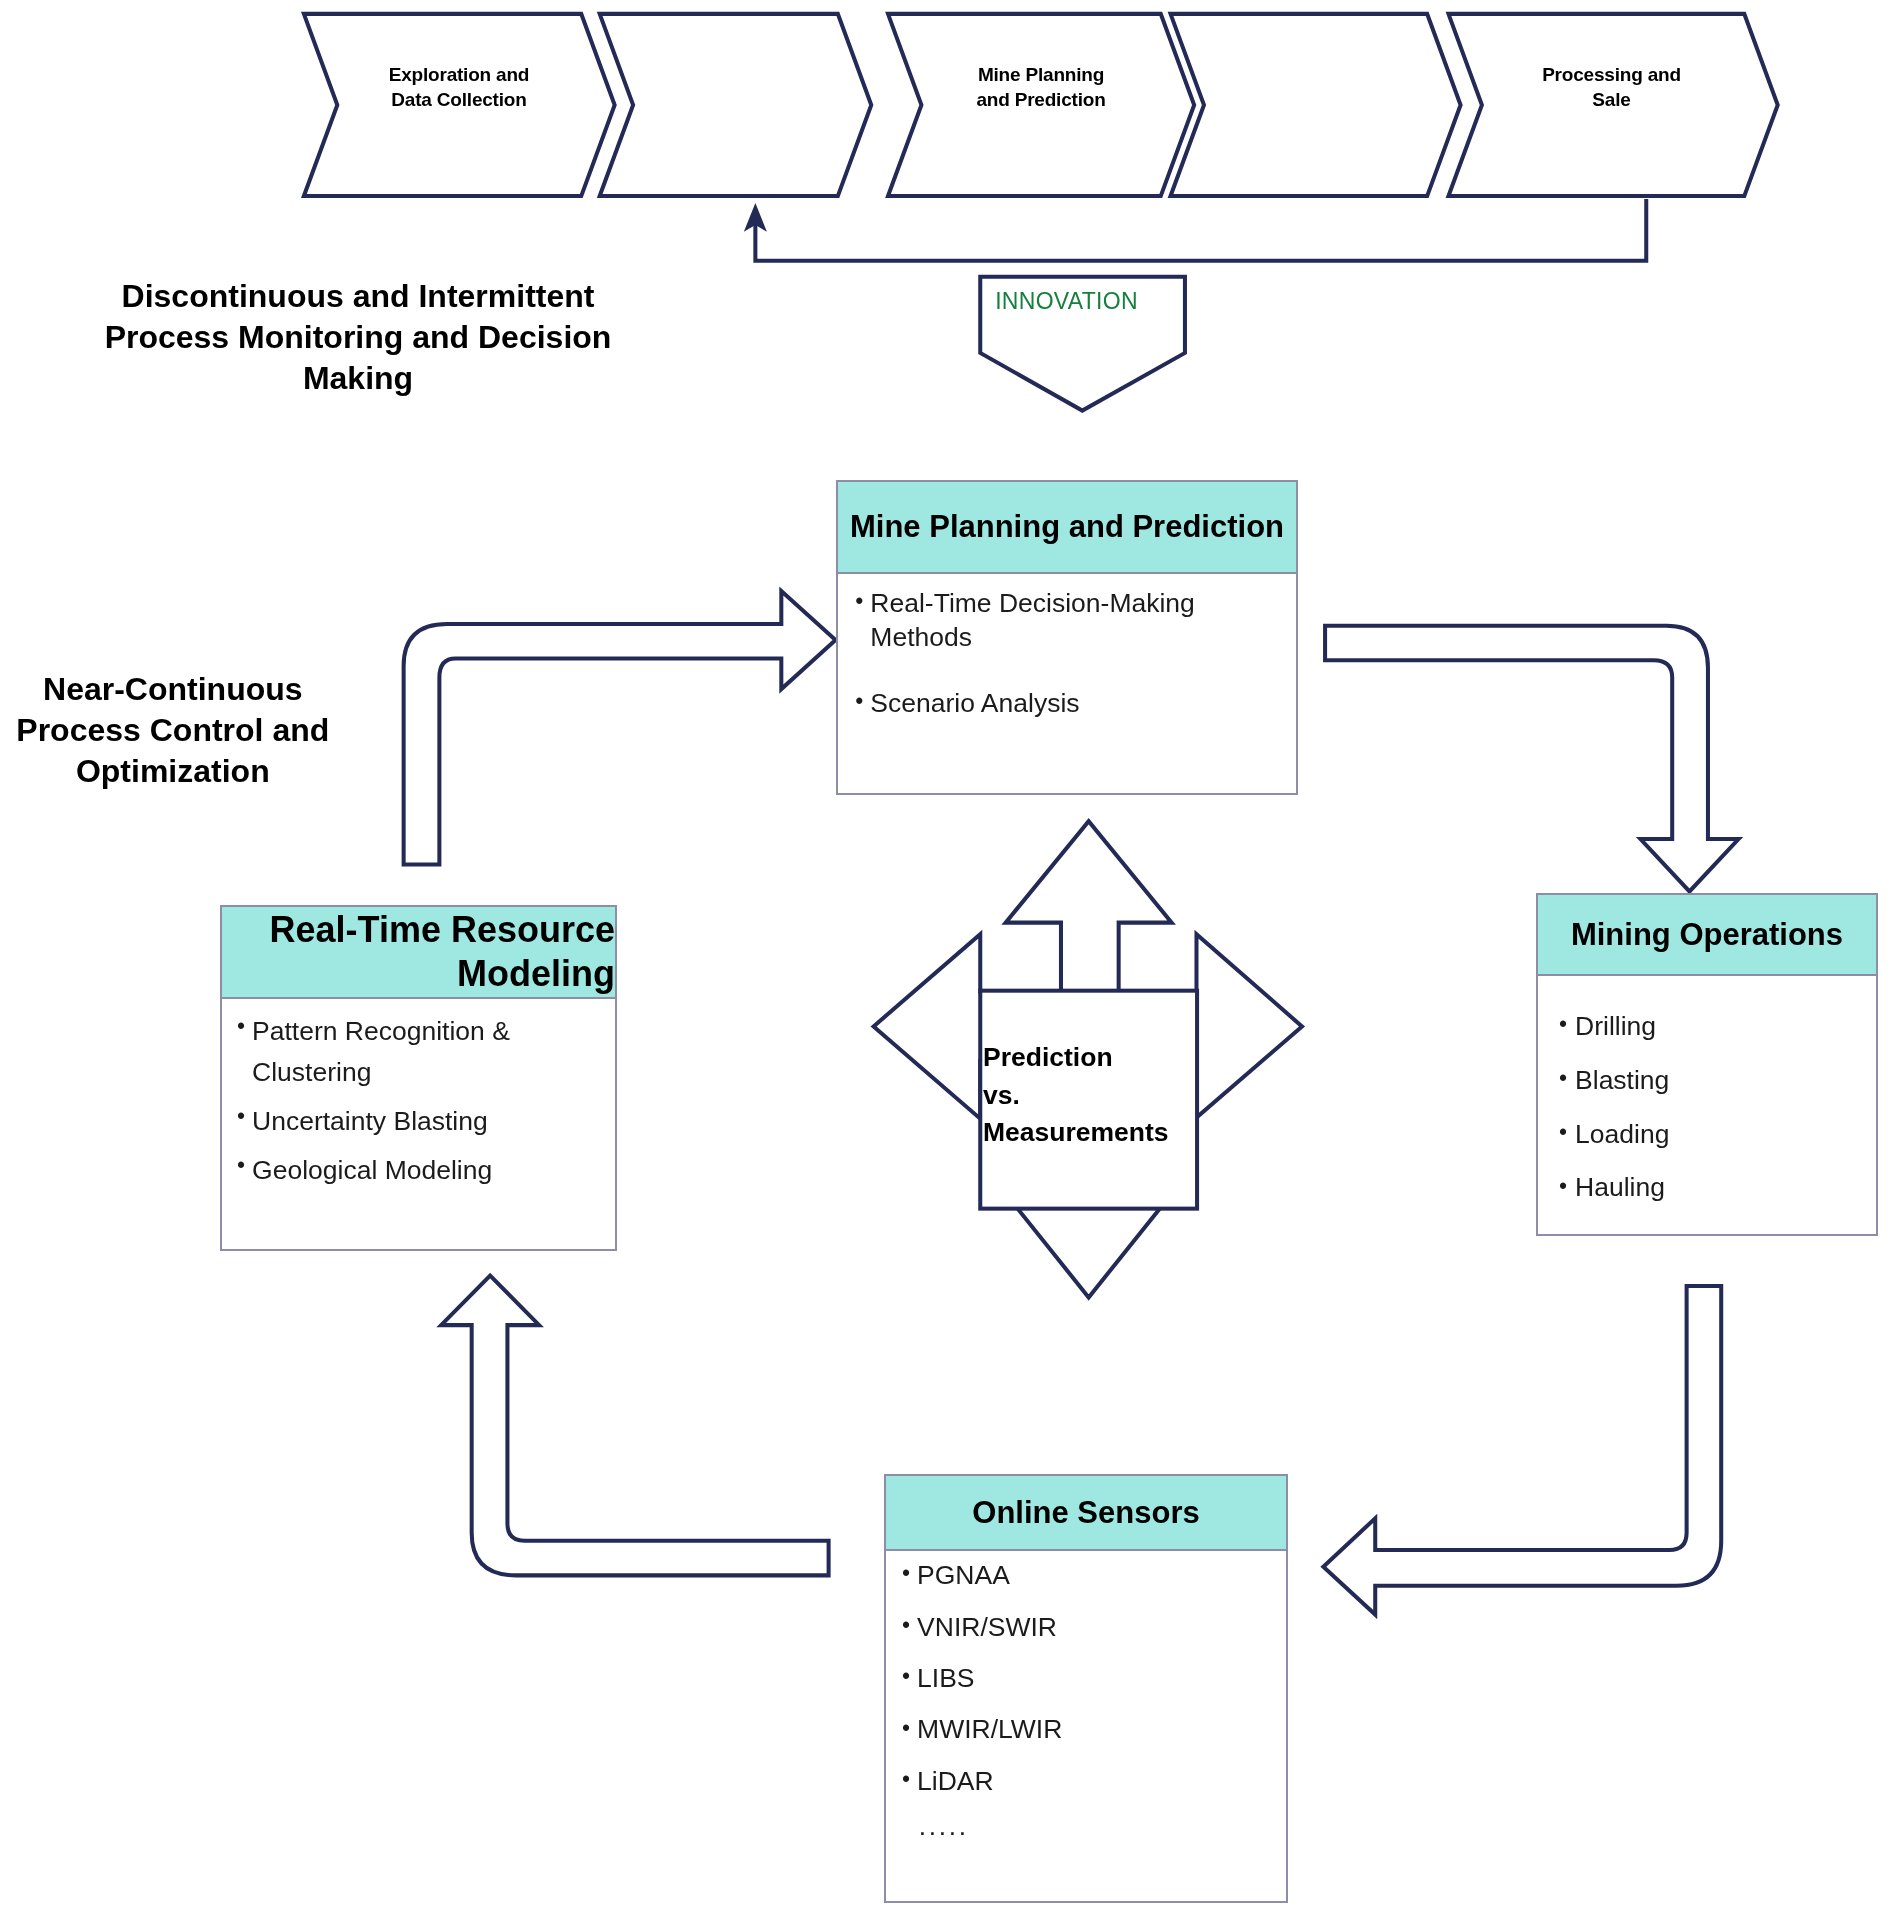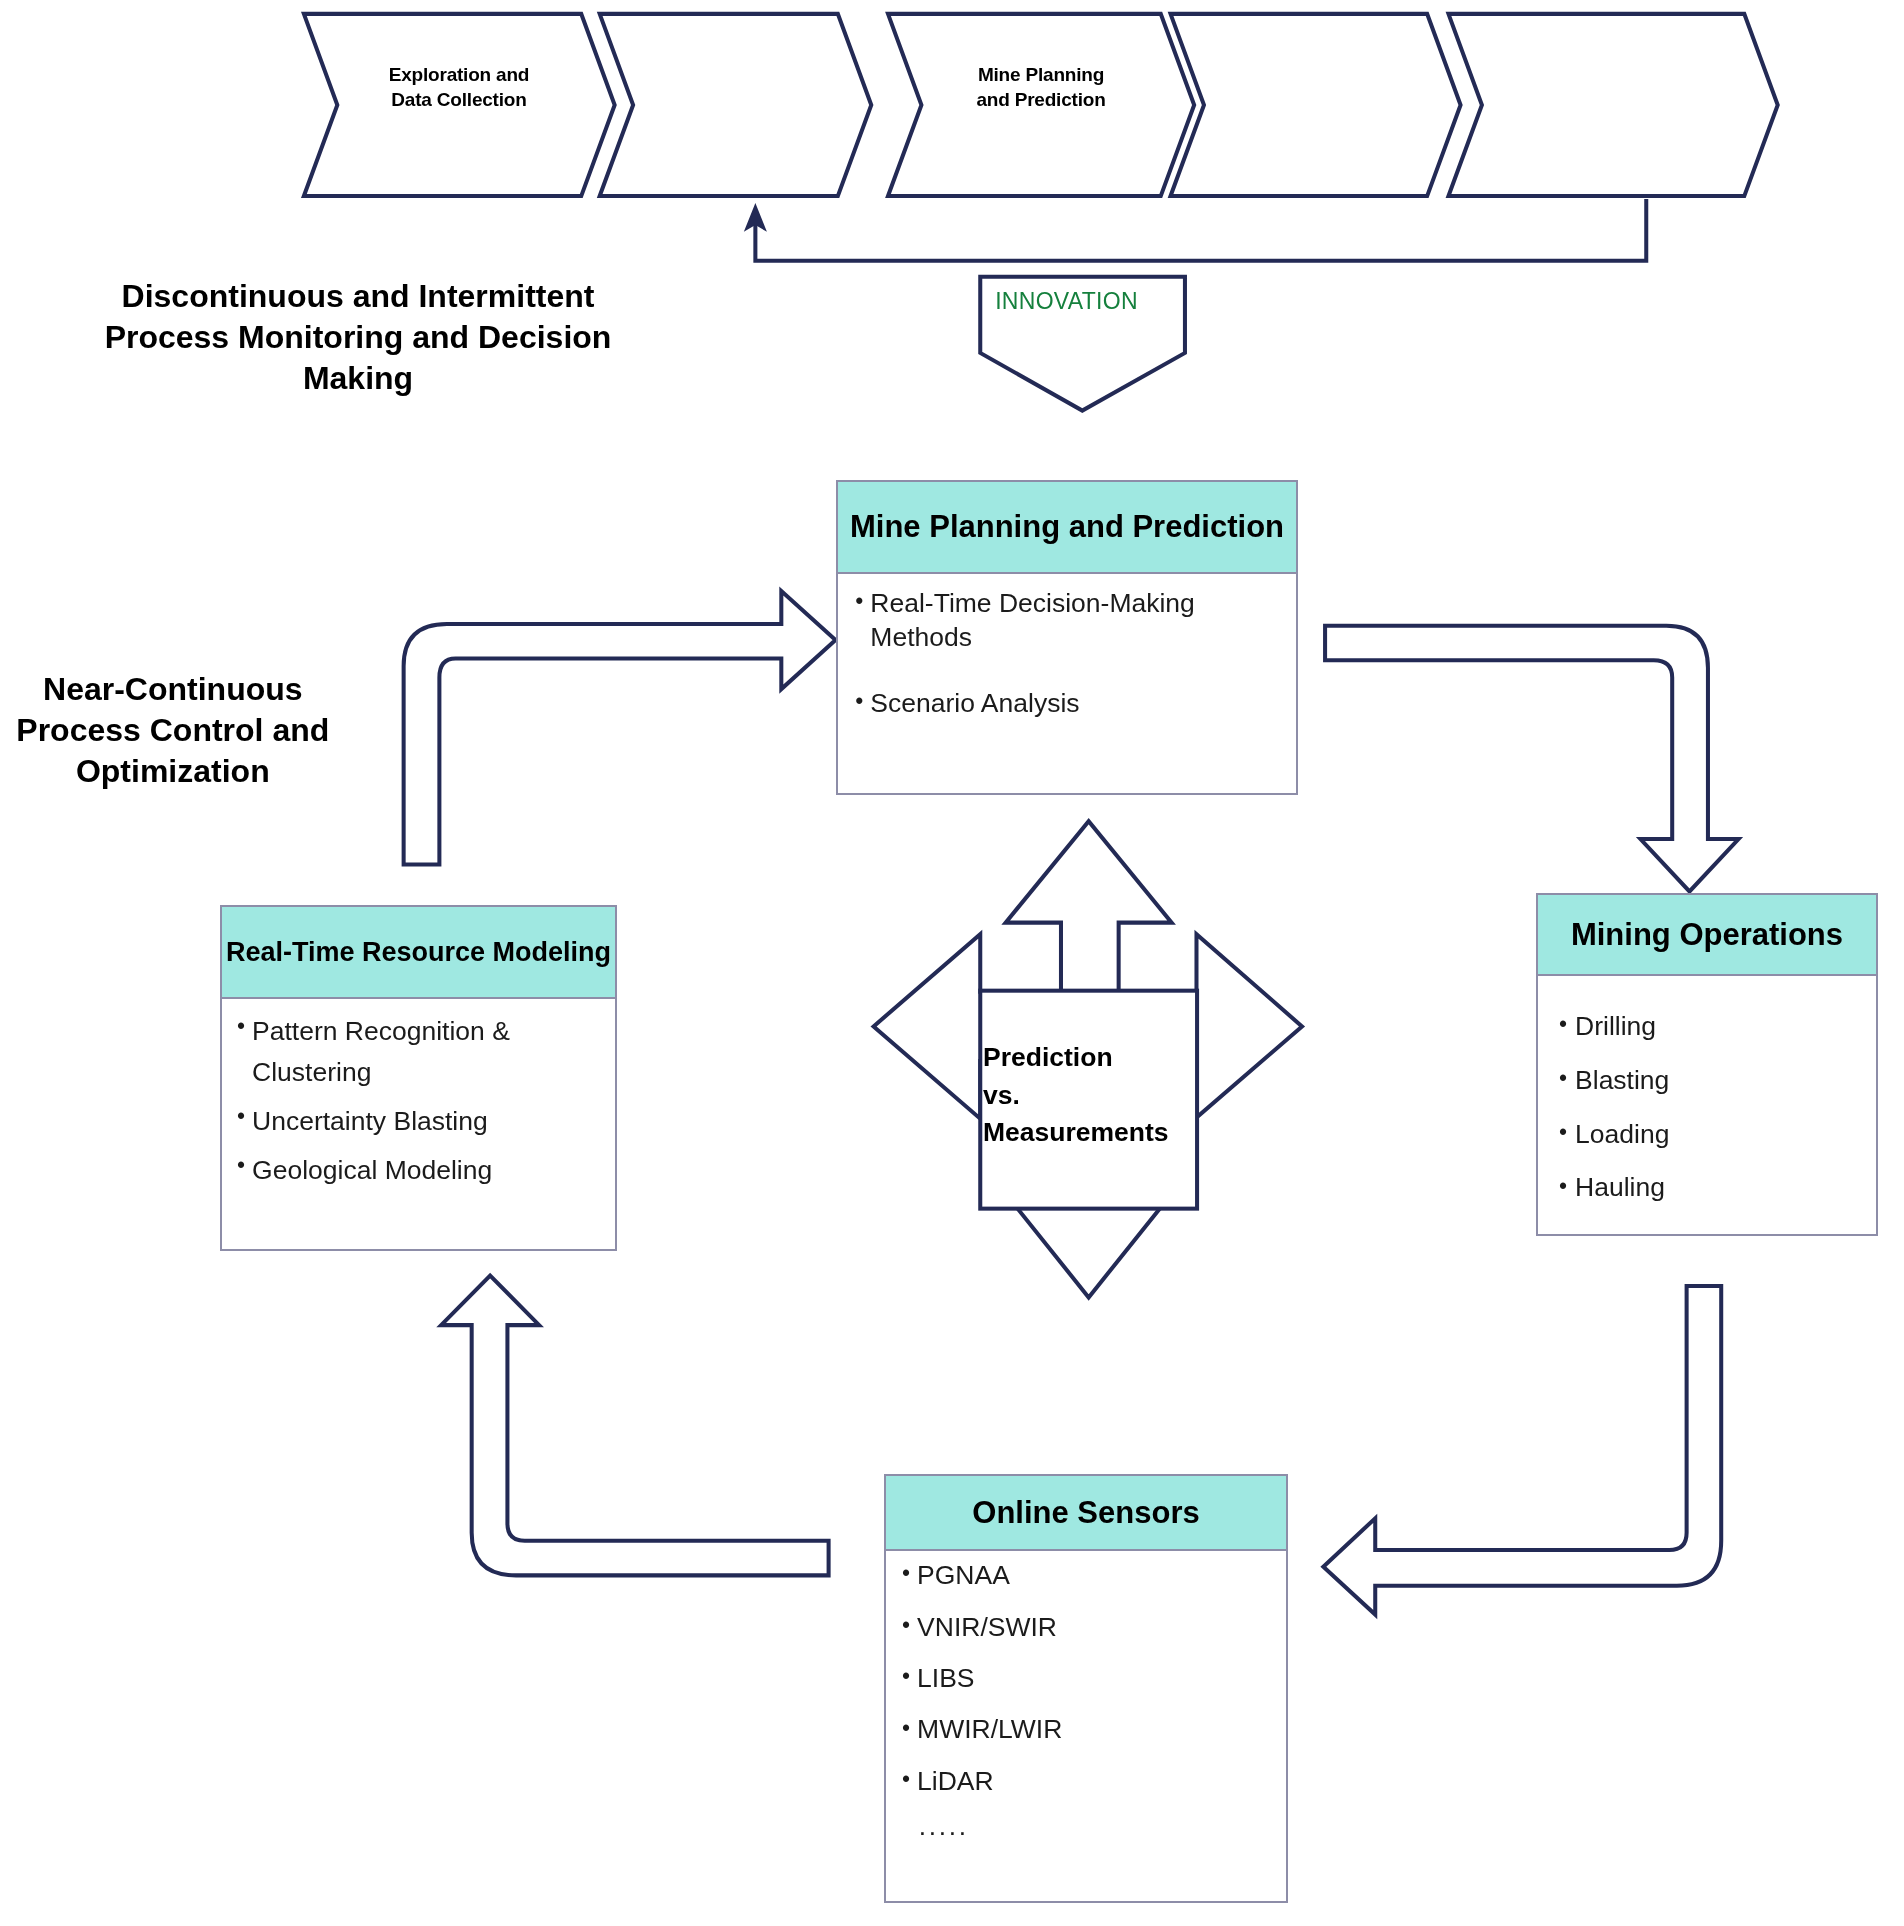--- a/index.html
+++ b/index.html
@@ -133,21 +133,21 @@
 
   
   #card-resource-modeling {
     left: 220px;
     top: 905px;
     width: 397px;
     height: 346px;
   }
   #card-resource-modeling .card-header {
     height: 92px;
-    font-size: 27px;
+    font-size: 36px;
   }
   #card-resource-modeling .card-body { padding-top: 11.5px; }
   #card-resource-modeling .bullet-row {
     font-size: 26.5px;
     line-height: 1.55;
     padding: 0 9.2px 0 15px;
     margin-bottom: 8px;
   }
   #card-resource-modeling .bullet-dot {
     font-size: 23px; padding-right: 7px; padding-top: 4.6px;
@@ -330,20 +330,24 @@
     <div>Data Collection</div>
   </div>
 
 
   <div class="chev-label" style="left:911px; top:63px; width:260px;">
     <div>Mine Planning</div>
     <div>and Prediction</div>
   </div>
 
 
+  <div class="chev-label" style="left:1476px; top:63px; width:271px;">
+    <div>Processing and</div>
+    <div>Sale</div>
+  </div>
 
   <div id="innovation-label">INNOVATION</div>
 
   <div class="side-caption" id="caption-discontinuous">Discontinuous and Intermittent Process Monitoring and Decision Making</div>
 
   <div class="side-caption" id="caption-nearcontinuous">Near-Continuous Process Control and Optimization</div>
 
   <div class="card" id="card-mine-planning">
     <div class="card-header">Mine Planning and Prediction</div>
     <div class="card-body">

